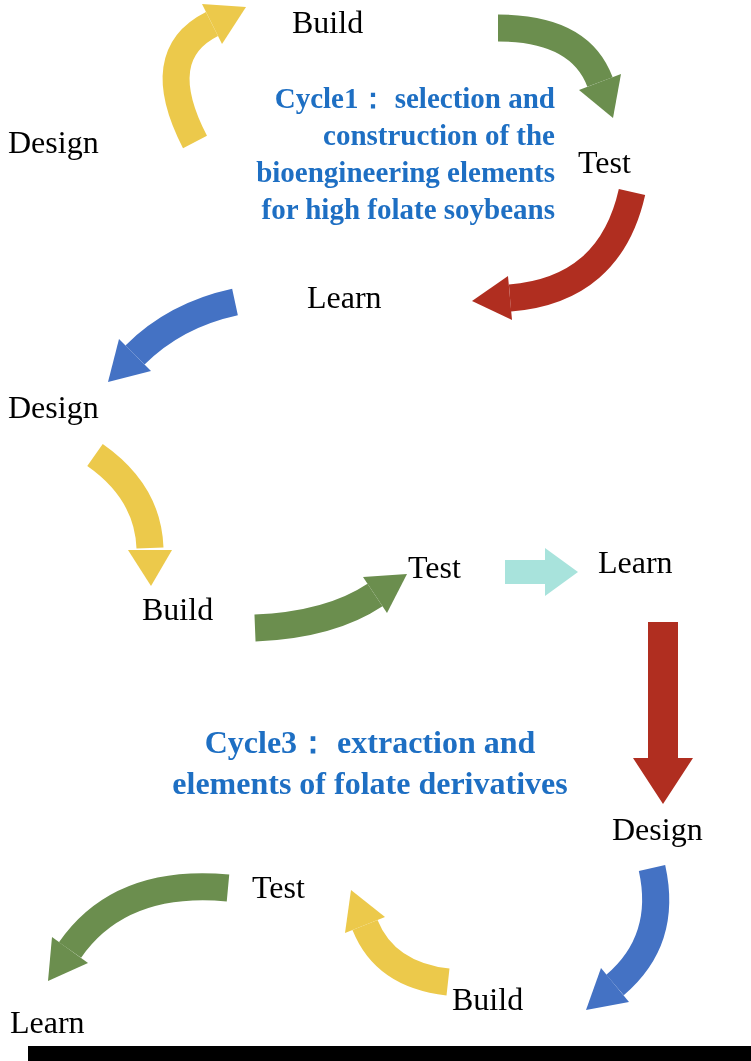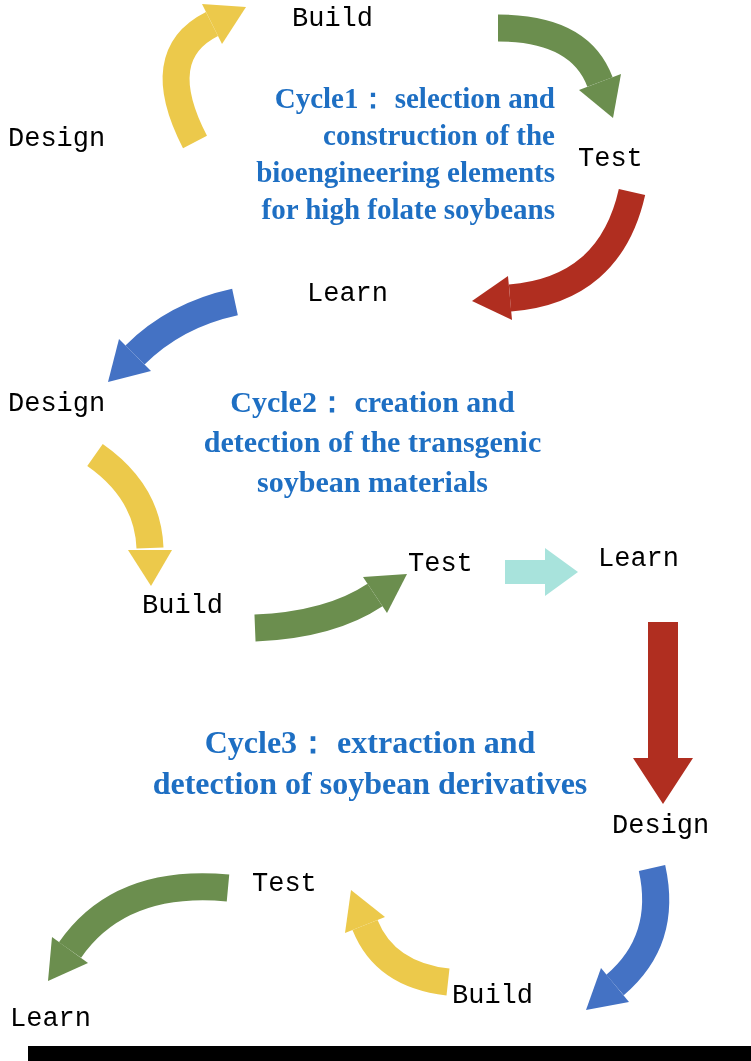--- a/index.html
+++ b/index.html
@@ -8,22 +8,22 @@
     width: 751px;
     height: 1061px;
     background: #ffffff;
     overflow: hidden;
     font-family: "Liberation Sans", sans-serif;
   }
   .arrows-svg { position: absolute; left: 0; top: 0; }
   .band { fill: none; stroke-width: 27; stroke-linecap: butt; }
   .label {
     position: absolute;
-    font-family: Liberation Mono, monospace;
-    font-size: 27px;
+    font-family: Liberation Serif, serif;
+    font-size: 32px;
     color: #000;
     white-space: nowrap;
     line-height: 1.1;
   }
   .cycle-title {
     position: absolute;
     font-family: "Liberation Serif", serif;
     font-weight: bold;
     text-align: center;
     white-space: pre-line;
@@ -96,25 +96,22 @@
   <div class="label" style="left:307px; top:280px;">Learn</div>
   <div class="cycle-title c1" style="color: rgb(30, 111, 195); text-align: right;">Cycle1： selection and
 construction of the
 bioengineering elements
 for high folate soybeans</div>
 
   <div class="label" style="left:8px;   top:390px;">Design</div>
   <div class="label" style="left:142px; top:592px;">Build</div>
   <div class="label" style="left:408px; top:550px;">Test</div>
   <div class="label" style="left:598px; top:545px;">Learn</div>
-  <div class="cycle-title c2" style="color: rgb(30, 111, 195);">Cycle2： creation and
-detection of the transgenic
-soybean materials</div>
 
   <div class="label" style="left:612px; top:812px;">Design</div>
   <div class="label" style="left:452px; top:982px;">Build</div>
   <div class="label" style="left:252px; top:870px;">Test</div>
   <div class="label" style="left:10px;  top:1005px;">Learn</div>
   <div class="cycle-title c3" style="color: rgb(30, 111, 195);">Cycle3： extraction and
-detection of soybean derivatives</div>
+elements of folate derivatives</div>
 
   <div class="bottom-bar" style="background: rgb(0, 0, 0);"></div>
 </div>
 
 </body></html>

